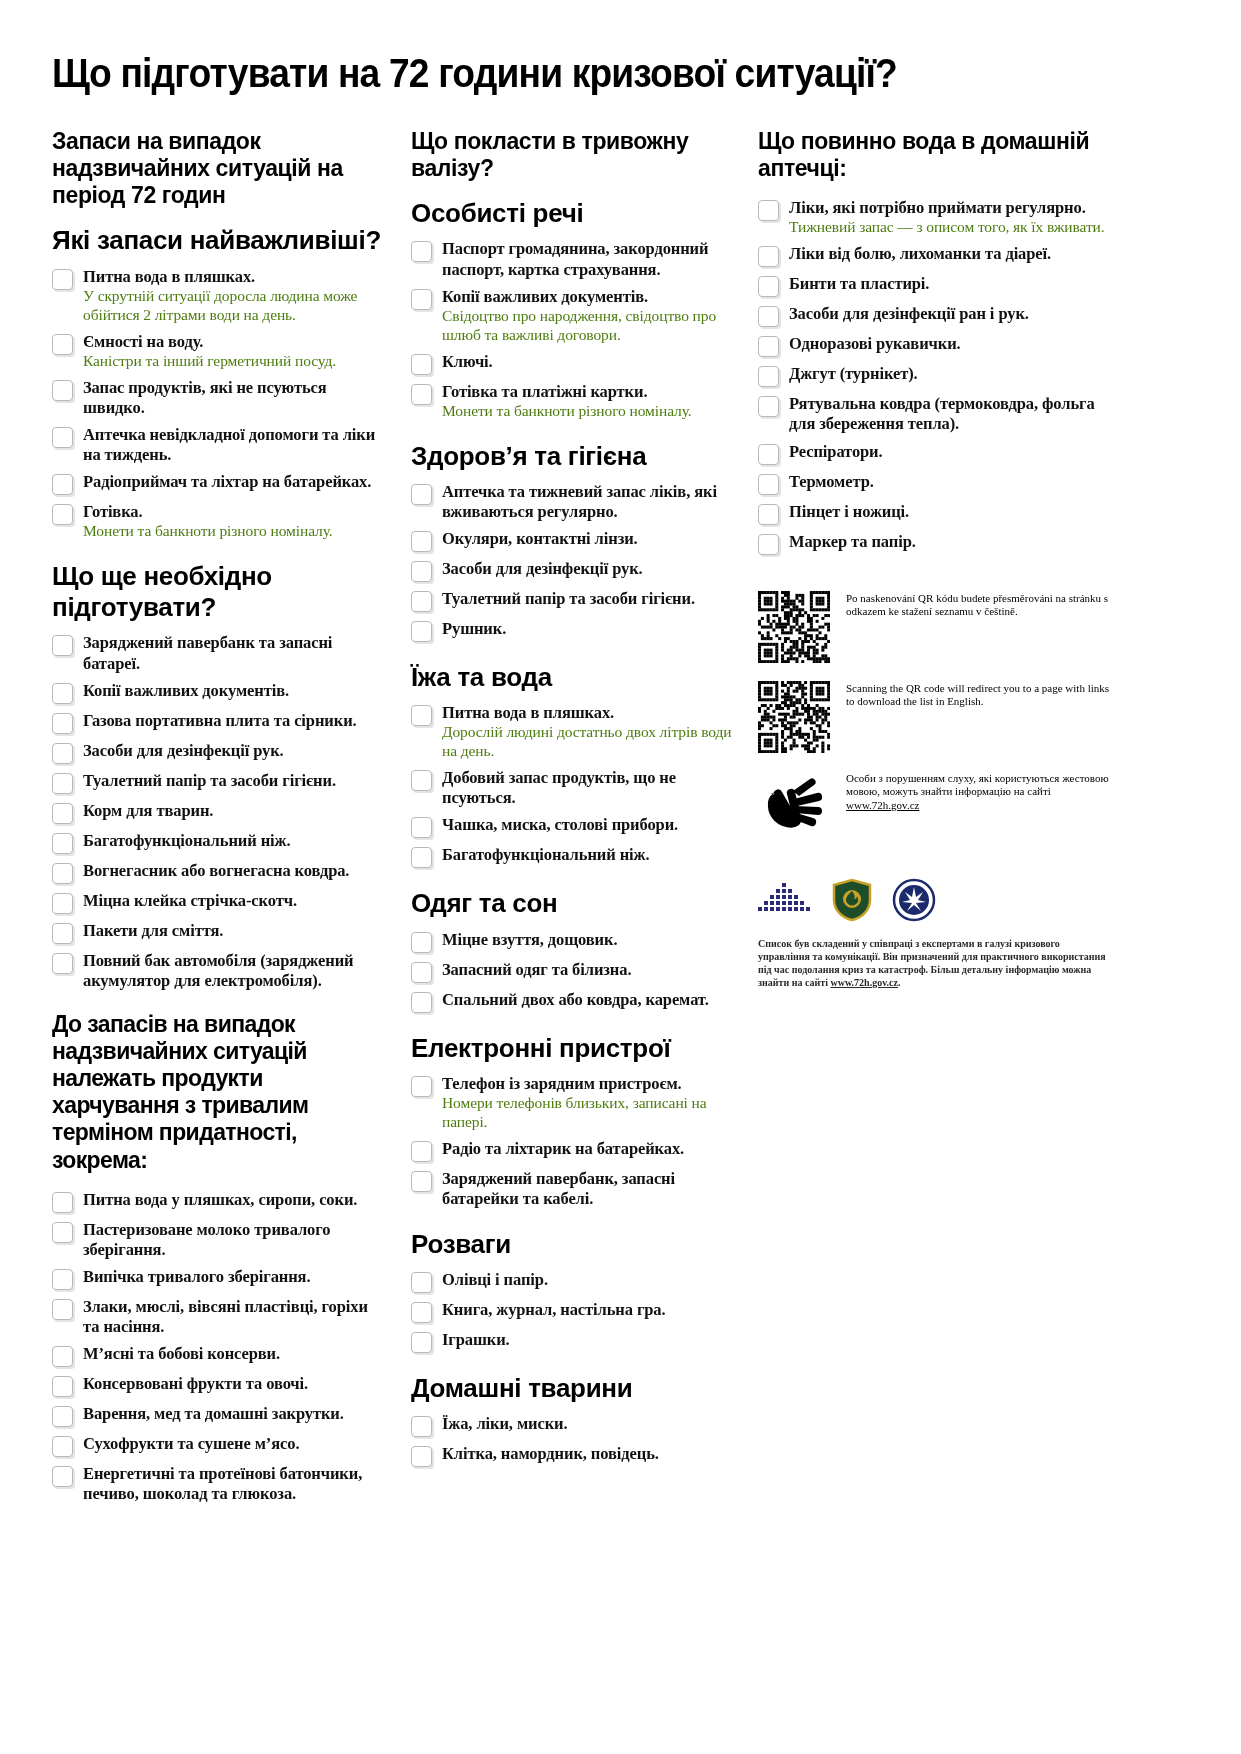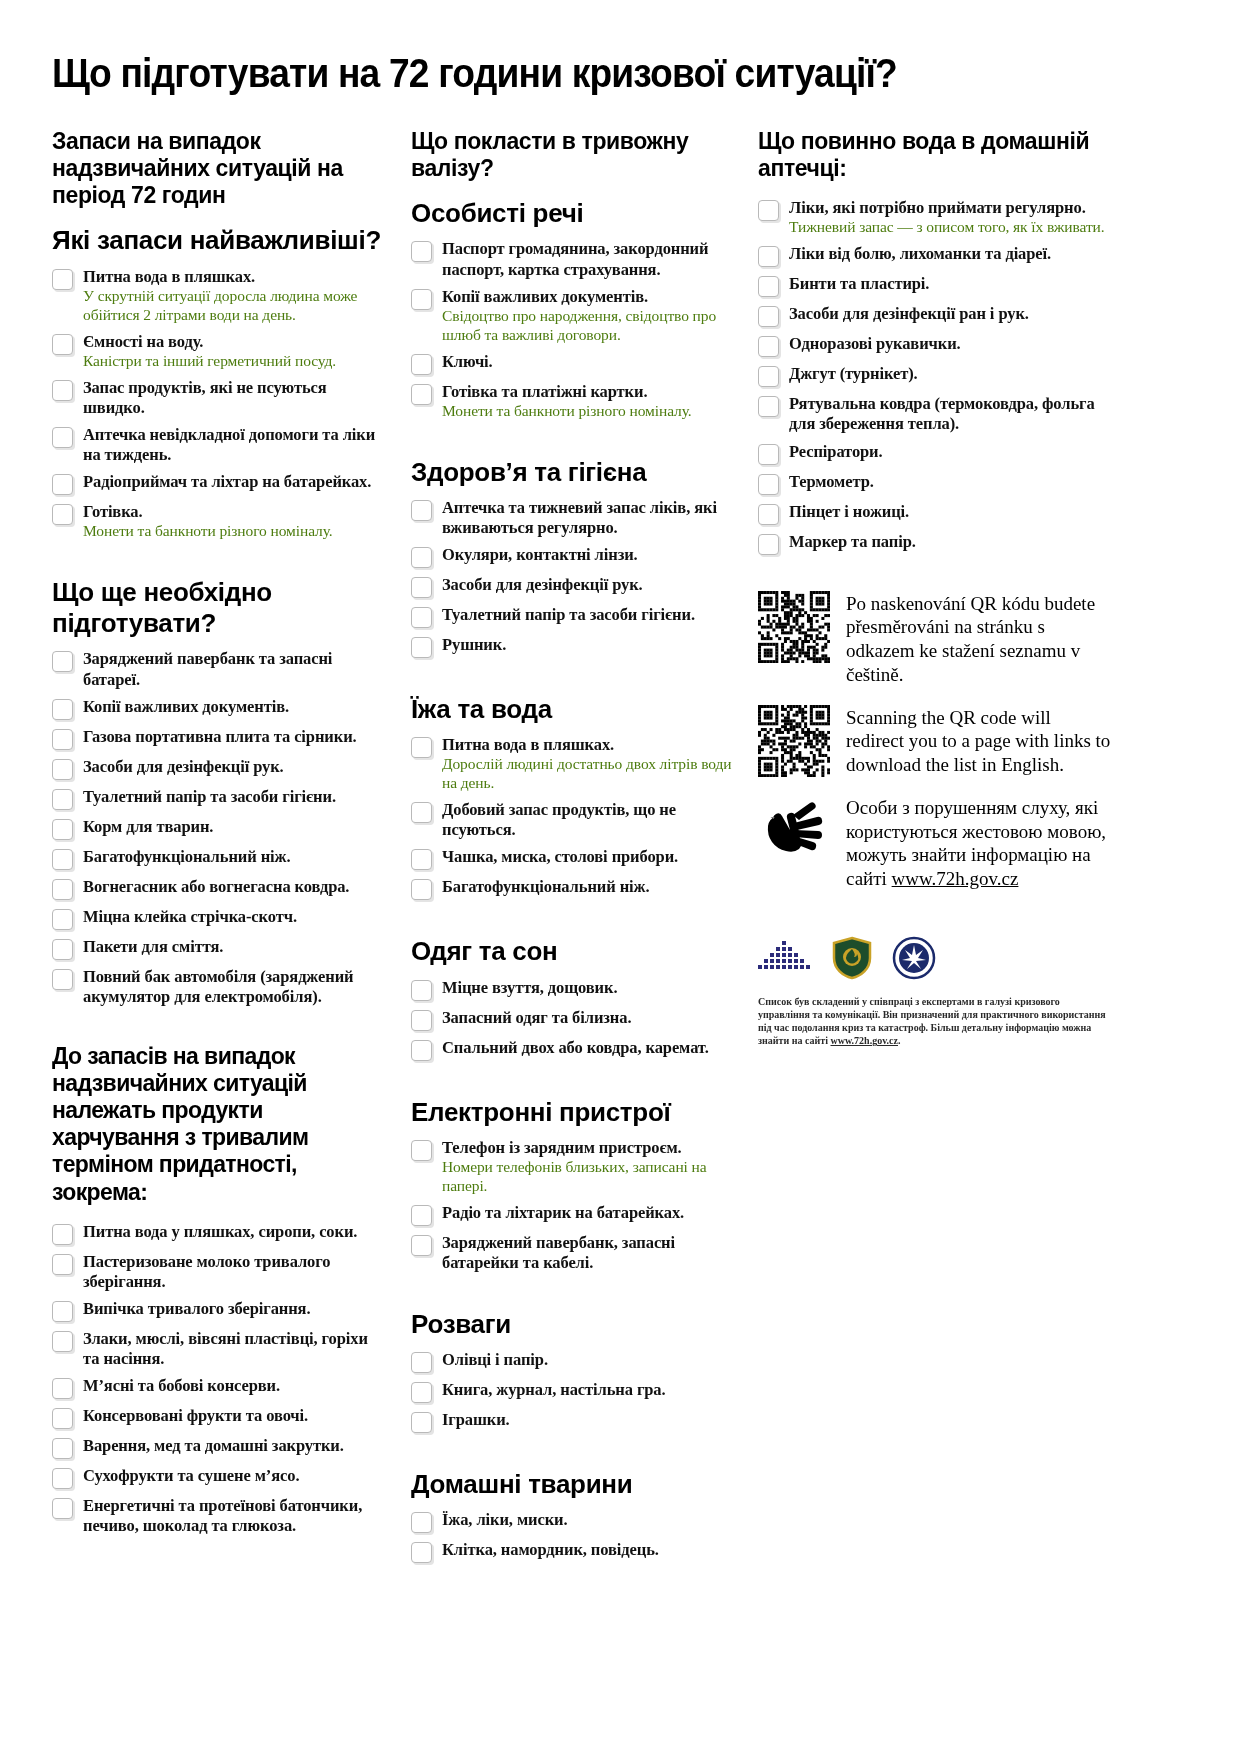--- a/index.html
+++ b/index.html
@@ -73,21 +73,21 @@
   h3.sub-title:first-child { margin-top: 0; }
 
   h3.sub-title.sans {
     font-family: Liberation Sans, sans-serif;
     font-size: 26px;
     letter-spacing: -0.3px;
   }
 
   
   .section { margin-bottom: 4px; }
-  .section.gap-top { margin-top: 36px; }
+  .section.gap-top { margin-top: 20px; }
 
   
   ul.checklist {
     list-style: none;
     margin: 0;
     padding: 0;
   }
   ul.checklist > li {
     display: flex;
     align-items: flex-start;
@@ -139,21 +139,21 @@
   .qr-code {
     flex: 0 0 auto;
     width: 72px;
     height: 72px;
     margin-right: 16px;
   }
   .qr-code svg { display: block; }
   .qr-text {
     flex: 1 1 auto;
     font-family: "Liberation Serif", "DejaVu Serif", serif;
-    font-size: 19px;
+    font-size: 11px;
     line-height: 1.25;
     color: #000;
     padding-top: 1px;
   }
   .sign-icon {
     flex: 0 0 auto;
     width: 72px;
     height: 62px;
     margin-right: 16px;
     display: flex;

